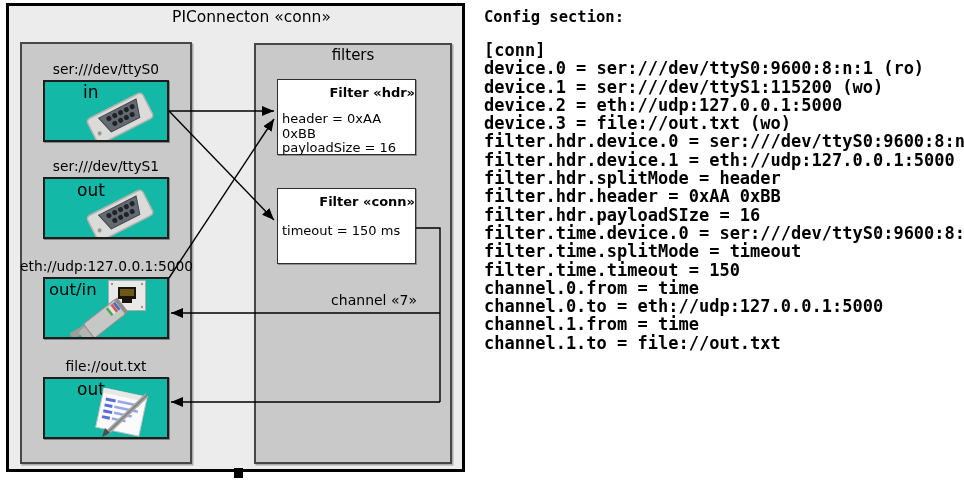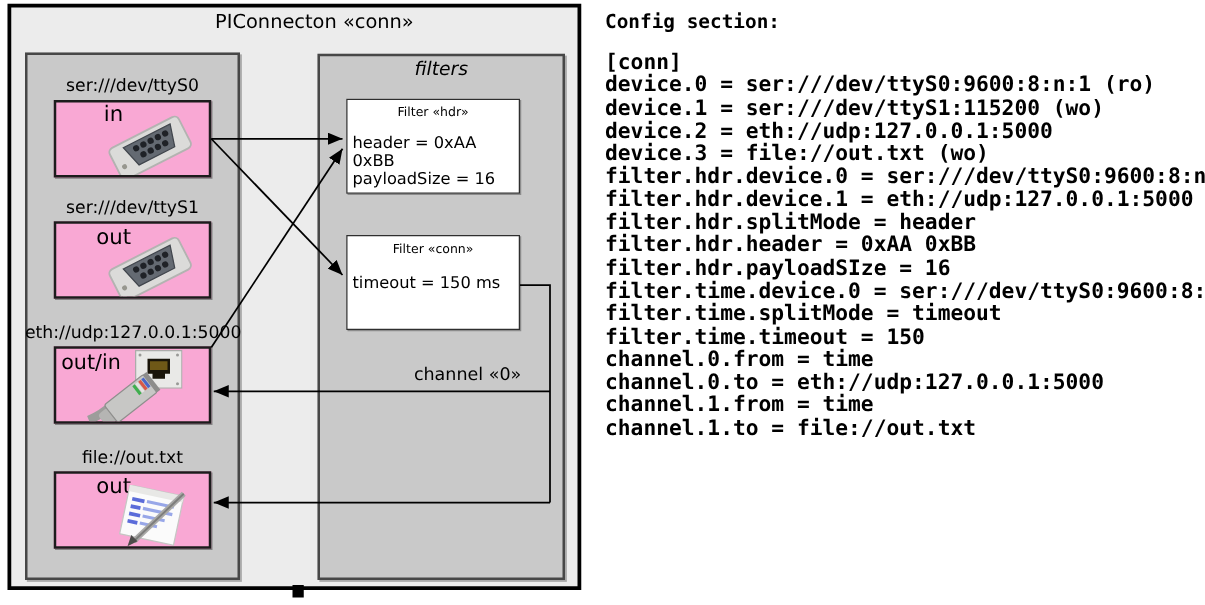--- a/index.html
+++ b/index.html
@@ -12,30 +12,30 @@
   .frame-title { position:absolute; left:6px; top:8px; width:459px;
                  text-align:center; font-size:15.5px;padding-left:16px; }
   .frame-tick { position:absolute; left:234px; top:468px; width:9px; height:10px; background:#000; }
 
   
   .panel { position:absolute; box-sizing:border-box; background:#c9c9c9;
            border:2px solid #474747; box-shadow:1.5px 1.5px 0 rgba(0,0,0,0.28); }
   .devices-panel { left:20px; top:42px; width:172px; height:422px; }
   .filters-panel { left:254px; top:43px; width:198px; height:421px; }
   .filters-title { position:absolute; left:254px; top:46px; width:198px;
-                   text-align:center; font-size:15px;font-style:italic; }
+                   text-align:center; font-size:15px; }
 
   .dev-label { position:absolute; left:20px; width:172px; text-align:center; font-size:13.8px; }
   .dev-box { position:absolute; left:43px; width:126px; height:62px; box-sizing:border-box;
-             background:#f9a8d4; border:2px solid #1c1c1c; box-shadow:1px 1px 0 rgba(0,0,0,0.35); }
+             background:#14b8a6; border:2px solid #1c1c1c; box-shadow:1px 1px 0 rgba(0,0,0,0.35); }
   .port { position:absolute; font-size:17px; line-height:19px; }
 
   .filter-box { position:absolute; left:277px; width:139px; height:76px; box-sizing:border-box;
                 background:#fff; border:1.5px solid #2e2e2e; box-shadow:1px 1px 0 rgba(0,0,0,0.3); }
-  .filter-title { text-align:center; font-size:10px; margin-top:5px; }
+  .filter-title { text-align:right; font-size:13px; margin-top:5px;font-weight:bold; }
   .filter-params { font-size:13px; line-height:14.5px; margin-left:4px; white-space:pre-line; }
 
   .channel-label { position:absolute; left:254px; width:163px; text-align:right; font-size:14px; }
 
   .icon-svg { position:absolute; }
 
   
   .overlay { position:absolute; left:0; top:0; width:964px; height:484px;
              pointer-events:none; z-index:20; }
 
@@ -156,21 +156,21 @@
     <div class="filter-title">Filter «hdr»</div>
     <div class="filter-params" style="margin-top:12px">header = 0xAA 0xBB
 payloadSize = 16</div>
   </div>
 
   <div class="filter-box" style="top:188px">
     <div class="filter-title">Filter «conn»</div>
     <div class="filter-params" style="margin-top:15px">timeout = 150 ms</div>
   </div>
 
-  <div class="channel-label" style="top:292px">channel «0»</div>
+  <div class="channel-label" style="top:292px">channel «7»</div>
 
   <svg class="overlay">
     <defs>
       <marker id="arr" markerWidth="13" markerHeight="10" refX="12" refY="5" orient="auto" markerUnits="userSpaceOnUse">
         <path d="M0,0 L12,5 L0,10 z" fill="#000"></path>
       </marker>
     </defs>
     <line x1="169" y1="111" x2="274" y2="111" stroke="#000" stroke-width="1.4" marker-end="url(#arr)"></line>
     <line x1="169" y1="111" x2="274" y2="220" stroke="#000" stroke-width="1.4" marker-end="url(#arr)"></line>
     <line x1="169" y1="278" x2="274" y2="119" stroke="#000" stroke-width="1.4" marker-end="url(#arr)"></line>

